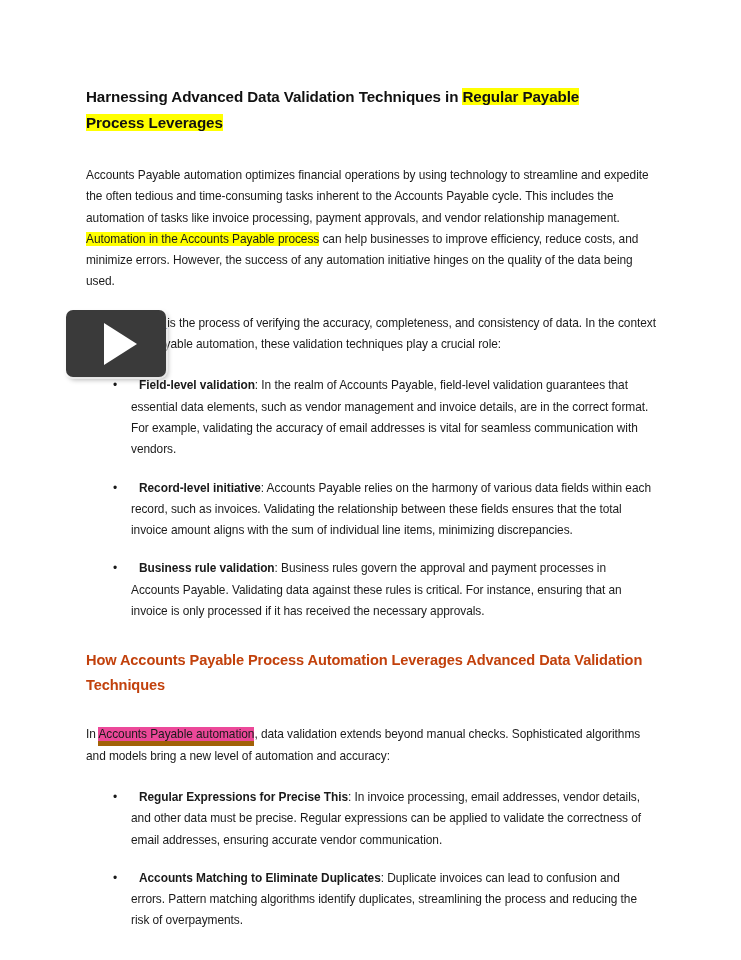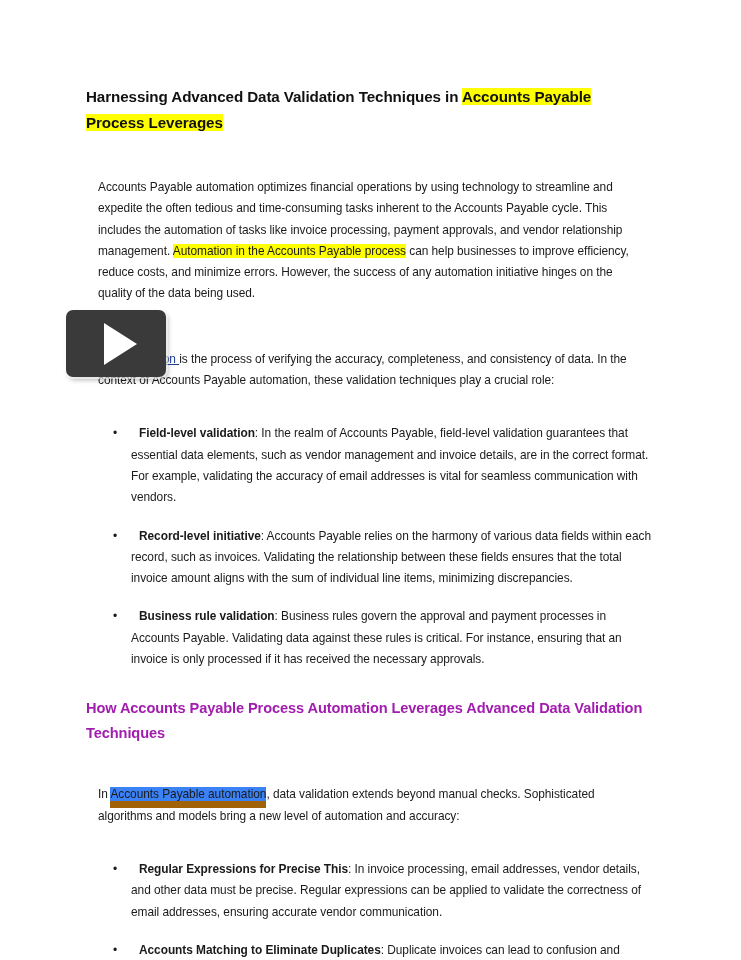--- a/index.html
+++ b/index.html
@@ -40,41 +40,41 @@
     letter-spacing: -0.1px;
     color: #111111;
   }
 
   h2.doc-subheading {
     font-size: 14.6px;
     font-weight: bold;
     line-height: 25px;
     margin: 0;
     letter-spacing: -0.1px;
-    color: #a21caf;
+    color: #c2410c;
   }
 
   p.body-text {
     font-size: 11.9px;
     line-height: 21.3px;
-    margin: 12px;
+    margin: 0;
     text-align: left;
     letter-spacing: -0.05px;
     color: #1a1a1a;
   }
 
   .hl {
     background: #ffff00;
     box-decoration-break: clone;
     -webkit-box-decoration-break: clone;
   }
 
   .hl-underline {
-    background: #3b82f6;
-    border-bottom: 7px solid #a16207;
+    background: #ec4899;
+    border-bottom: 5px solid #a16207;
     box-decoration-break: clone;
     -webkit-box-decoration-break: clone;
   }
 
   .doclink {
     color: #1f3f94;
     text-decoration: underline;
   }
 
   .spacer-sm { height: 20px; }
@@ -134,21 +134,21 @@
     margin-left: 8px;
   }
 </style>
 </head>
 <body>
 
 <div class="page">
 
   <div class="content">
 
-    <h1 class="doc-heading"><span>Harnessing Advanced Data Validation Techniques in </span><span class="hl">Accounts Payable</span><br><span class="hl">Process Leverages</span></h1>
+    <h1 class="doc-heading"><span>Harnessing Advanced Data Validation Techniques in </span><span class="hl">Regular Payable</span><br><span class="hl">Process Leverages</span></h1>
 
     <div class="spacer-lg"></div>
 
     <p class="body-text"><span>Accounts Payable automation optimizes financial operations by using technology to streamline and expedite the often tedious and time-consuming tasks inherent to the Accounts Payable cycle. This includes the automation of tasks like invoice processing, payment approvals, and vendor relationship management. </span><span class="hl">Automation in the Accounts Payable process</span><span> can help businesses to improve efficiency, reduce costs, and minimize errors. However, the success of any automation initiative hinges on the quality of the data being used.</span></p>
 
     <div class="spacer-sm"></div>
 
     <p class="body-text"><a href="#" class="doclink">Data validation </a><span>is the process of verifying the accuracy, completeness, and consistency of data. In the context of Accounts Payable automation, these validation techniques play a crucial role:</span></p>
 
     <div class="spacer-sm"></div>

